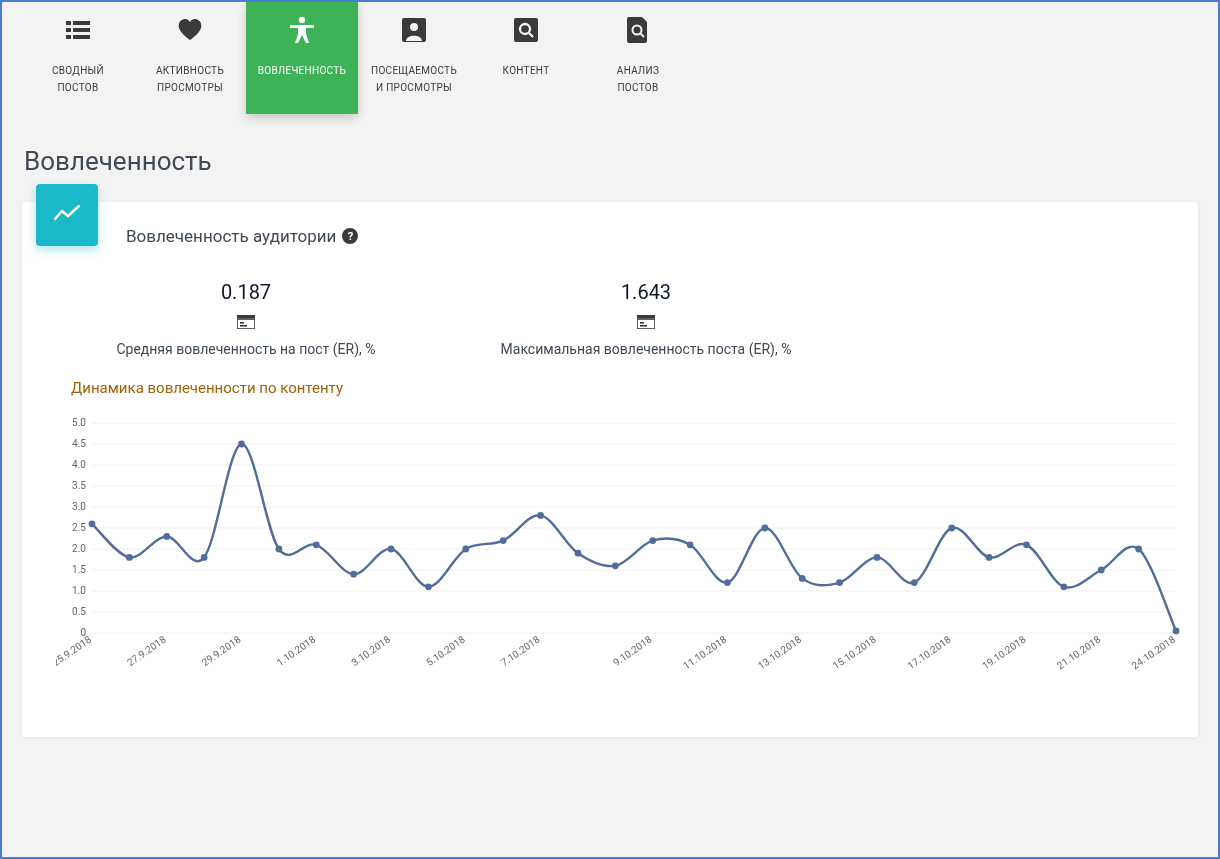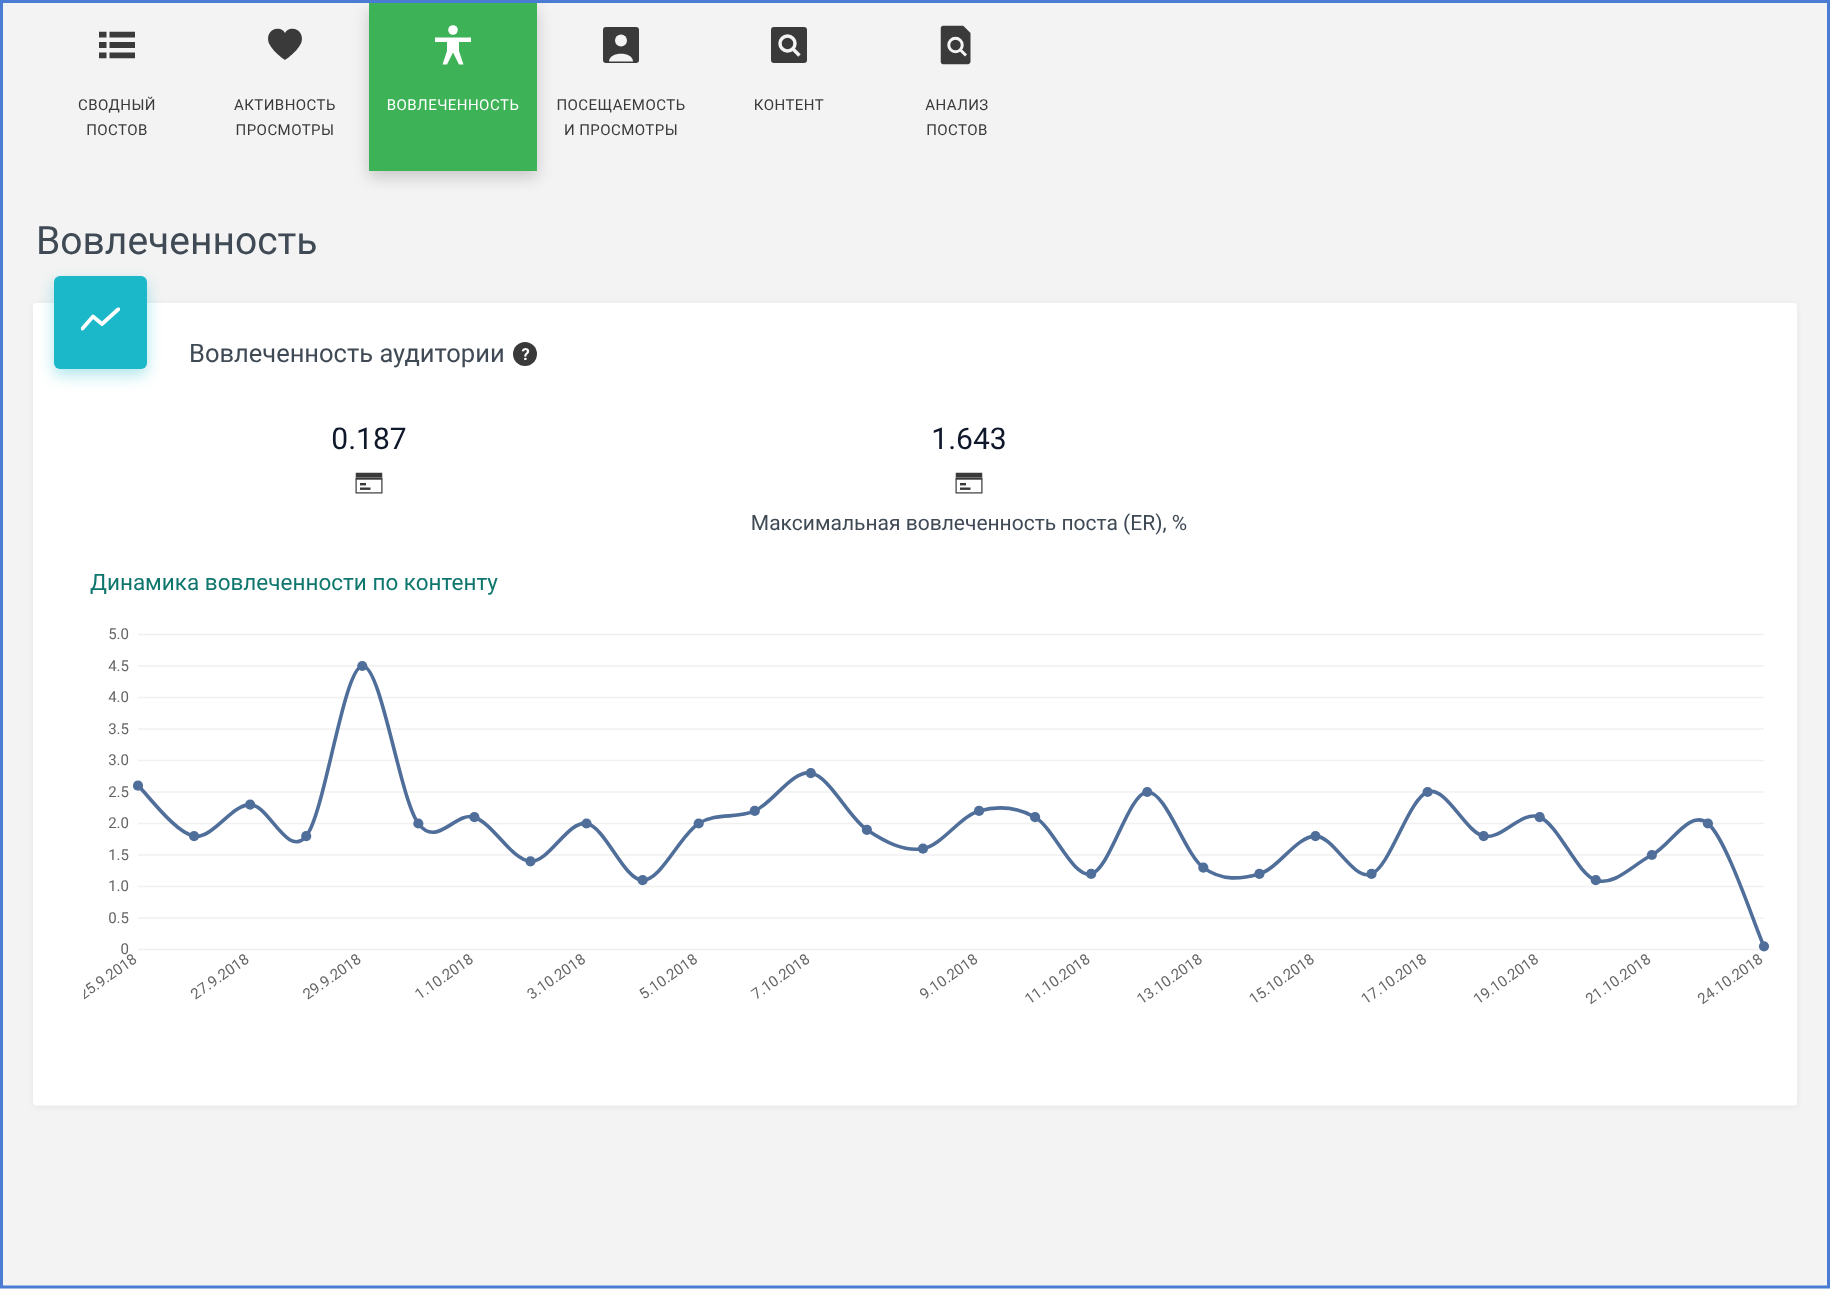--- a/index.html
+++ b/index.html
@@ -112,22 +112,22 @@
   }
   .stat-icon {
     margin-bottom: 8px;
   }
   .stat-label {
     font-size: 14px;
     color: #3f4a55;
   }
   .chart-title {
     font-size: 15px;
-    color: #0f766e;
-    margin: 6px 0 16px 14px;
+    color: #a16207;
+    margin: 6px 0 16px 25px;
   }
   .chart-wrap {
     padding: 0 6px 0 10px;
   }
 </style>
 </head>
 <body>
 
 <div class="tabs">
   <div class="tab">
@@ -217,20 +217,21 @@
     <div class="stat">
       <div class="stat-value">0.187</div>
       <div class="stat-icon">
         <svg width="18" height="14" viewBox="0 0 18 14" fill="#3a3a3a">
             <rect x="0" y="0" width="18" height="3"></rect>
             <rect x="0" y="4" width="18" height="10" fill="none" stroke="#3a3a3a" stroke-width="1.6"></rect>
             <rect x="3" y="7" width="4" height="1.6"></rect>
             <rect x="3" y="10" width="7" height="1.6"></rect>
           </svg>
       </div>
+      <div class="stat-label">Средняя вовлеченность на пост (ER), %</div>
     </div>
     <div class="stat">
       <div class="stat-value">1.643</div>
       <div class="stat-icon">
         <svg width="18" height="14" viewBox="0 0 18 14" fill="#3a3a3a">
             <rect x="0" y="0" width="18" height="3"></rect>
             <rect x="0" y="4" width="18" height="10" fill="none" stroke="#3a3a3a" stroke-width="1.6"></rect>
             <rect x="3" y="7" width="4" height="1.6"></rect>
             <rect x="3" y="10" width="7" height="1.6"></rect>
           </svg>

